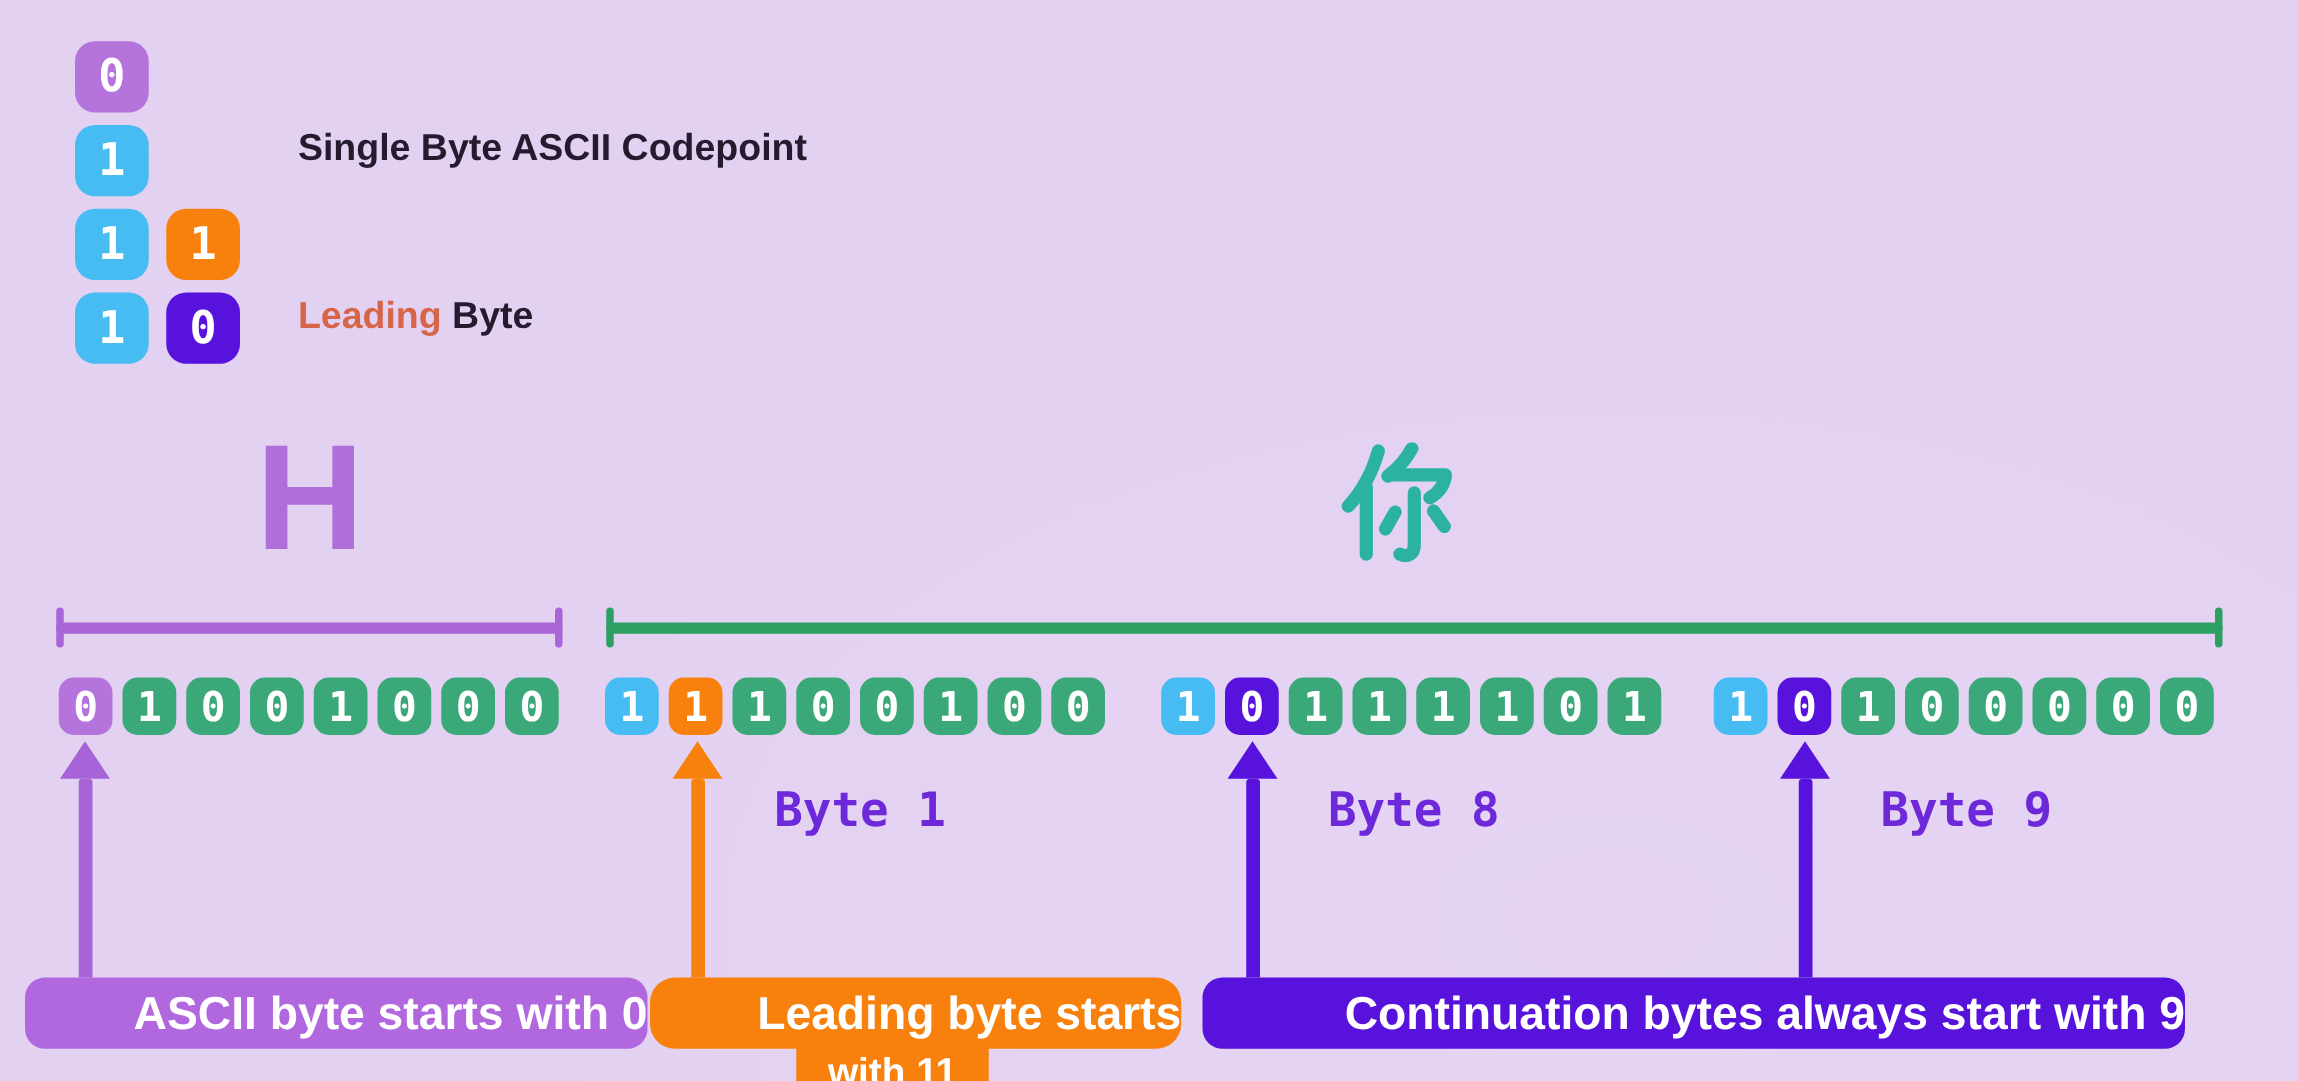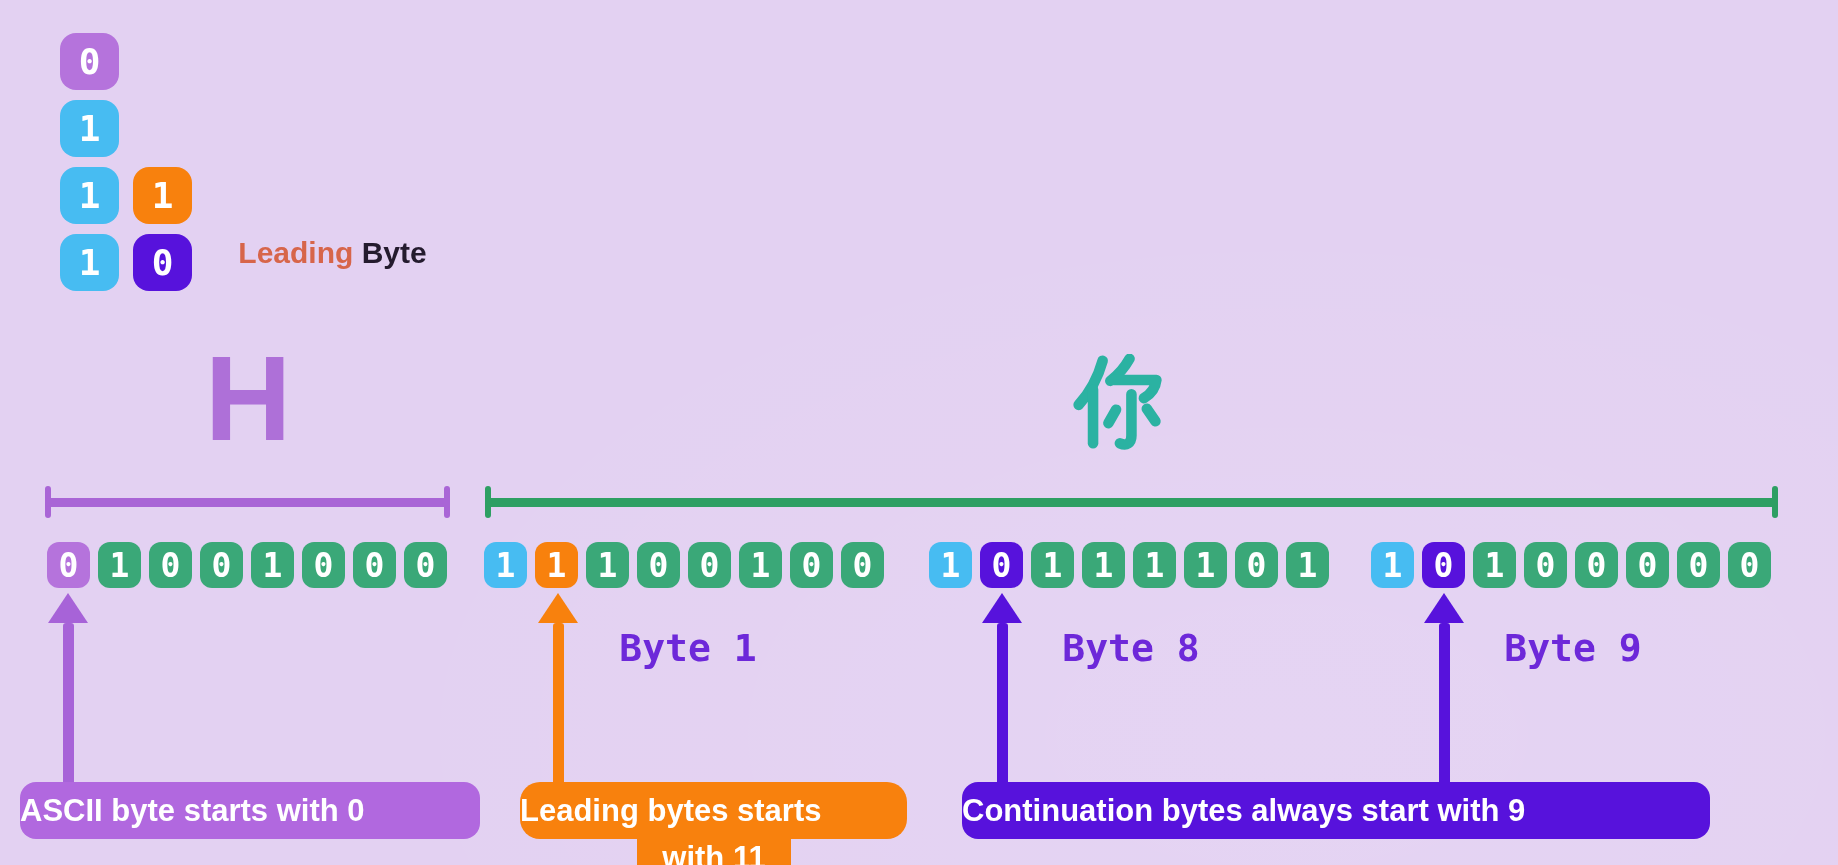--- a/index.html
+++ b/index.html
@@ -69,37 +69,41 @@
     display:flex;flex-direction:column;align-items:center;}
   .arrow .head{width:0;height:0;border-left:20px solid transparent;border-right:20px solid transparent;border-bottom:30px solid currentColor;}
   .arrow .shaft{width:11px;flex:1;background:currentColor;border-radius:3px 3px 0 0;}
   .arrow.c-purple{color:#A763D8;}
   .arrow.c-orange{color:#F8810D;}
   .arrow.c-violet{color:#5712DC;}
 
   
   .callout{
     position:absolute;top:782px;height:57px;border-radius:16px;
-    color:#ffffff;font-size:31px;font-weight:bold;text-align:left;line-height:57px;
+    color:#ffffff;font-size:37px;font-weight:bold;text-align:right;line-height:57px;
     white-space:nowrap;
+    padding-left:38px;
   }
   .callout.ascii{background:#B168DF;}
   .callout.leading{background:#F8810D;border-radius:20px;}
   .callout.cont{background:#5712DC;}
   .callout-sub{
     position:absolute;left:637px;top:836px;width:154px;height:60px;
     background:#F8810D;border-radius:0 0 18px 18px;
     color:#ffffff;font-size:31px;font-weight:bold;text-align:center;line-height:44px;
   }
 </style>
 </head>
 <body>
 
 <div class="legend-row" style="top:33px">
   <span class="lcell" data-color="purple">0</span>
+  <span class="legend-label">
+    <span class="part-dark">Single Byte ASCII Codepoint</span>
+  </span>
 </div>
 
 <div class="legend-row" style="top:100px">
   <span class="lcell" data-color="blue">1</span>
 </div>
 
 <div class="legend-row" style="top:167px">
   <span class="lcell" data-color="blue">1</span>
   <span class="lcell pos2" data-color="orange">1</span>
   <span class="legend-label">
@@ -200,15 +204,15 @@
     <span class="shaft"></span>
 </div>
 <div class="arrow c-violet" style="left:1424px">
   <span class="head"></span>
     <span class="shaft"></span>
 </div>
 
 <div class="callout ascii" style="left:20px;width:460px">ASCII byte starts with 0</div>
 
 <div class="callout-sub">with 11</div>
-<div class="callout leading" style="left:520px;width:387px">Leading bytes starts</div>
+<div class="callout leading" style="left:520px;width:387px">Leading byte starts</div>
 
 <div class="callout cont" style="left:962px;width:748px">Continuation bytes always start with 9</div>
 
 </body></html>

